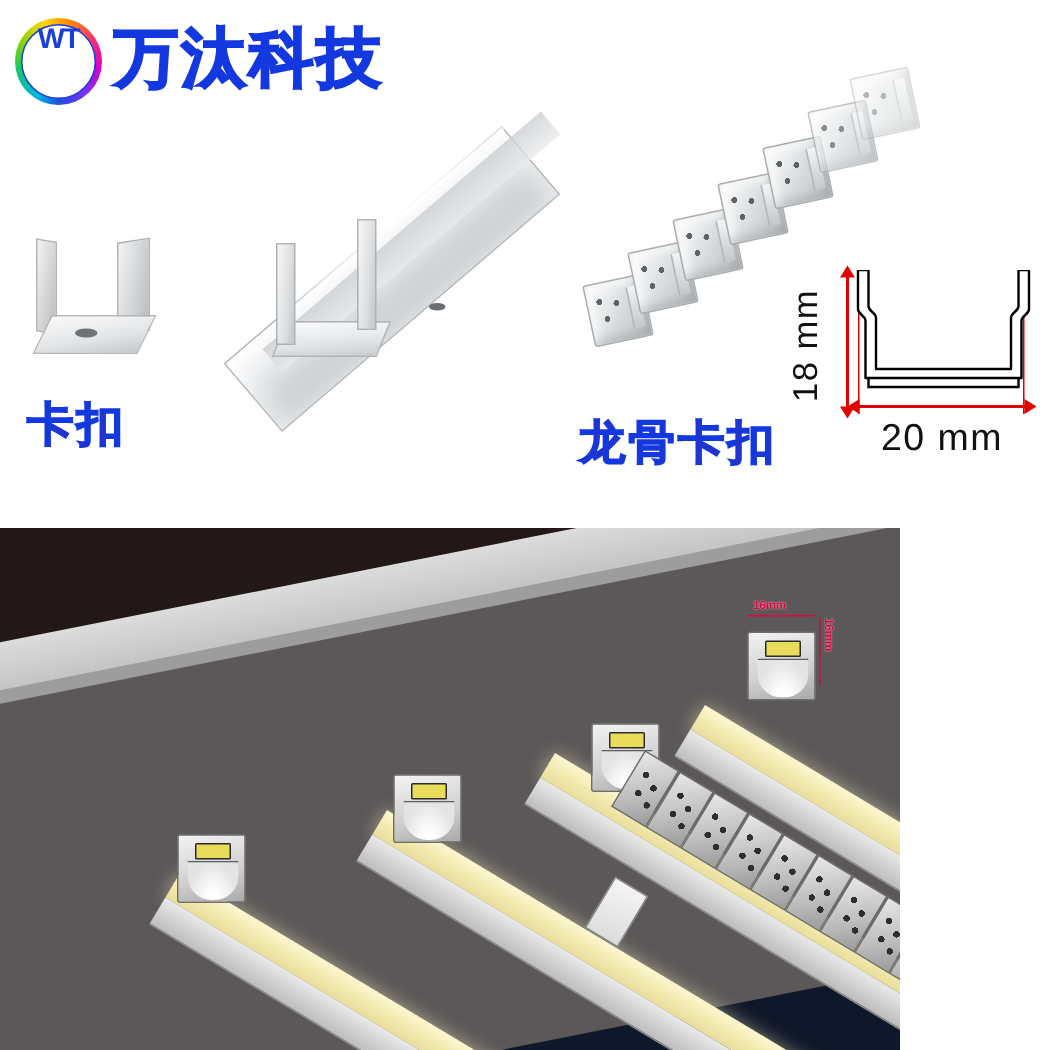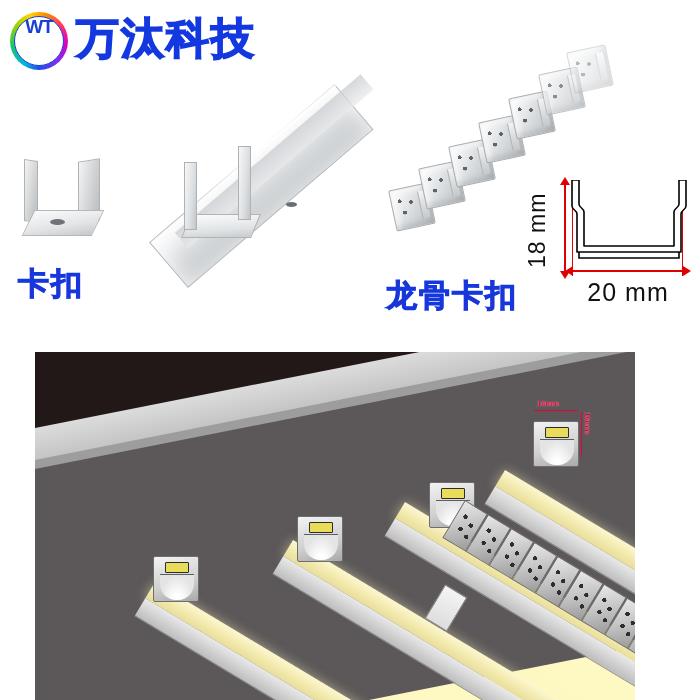--- a/index.html
+++ b/index.html
@@ -288,22 +288,21 @@
     width: 118px; height: 86px;
   }
 
   
   .render-panel {
     position: absolute;
     left: 0; top: 352px;
     width: 600px;
     height: 348px;
     overflow: hidden;
-    background: #fef9c3;
-    margin-left: 35px;
+    background: #0f172a;
   }
   .ceiling {
     position: absolute;
     left: 0; top: 0;
     width: 700px; height: 200px;
     background: #221818;
   }
   .floor {
     position: absolute;
     left: -60px; top: 96px;

